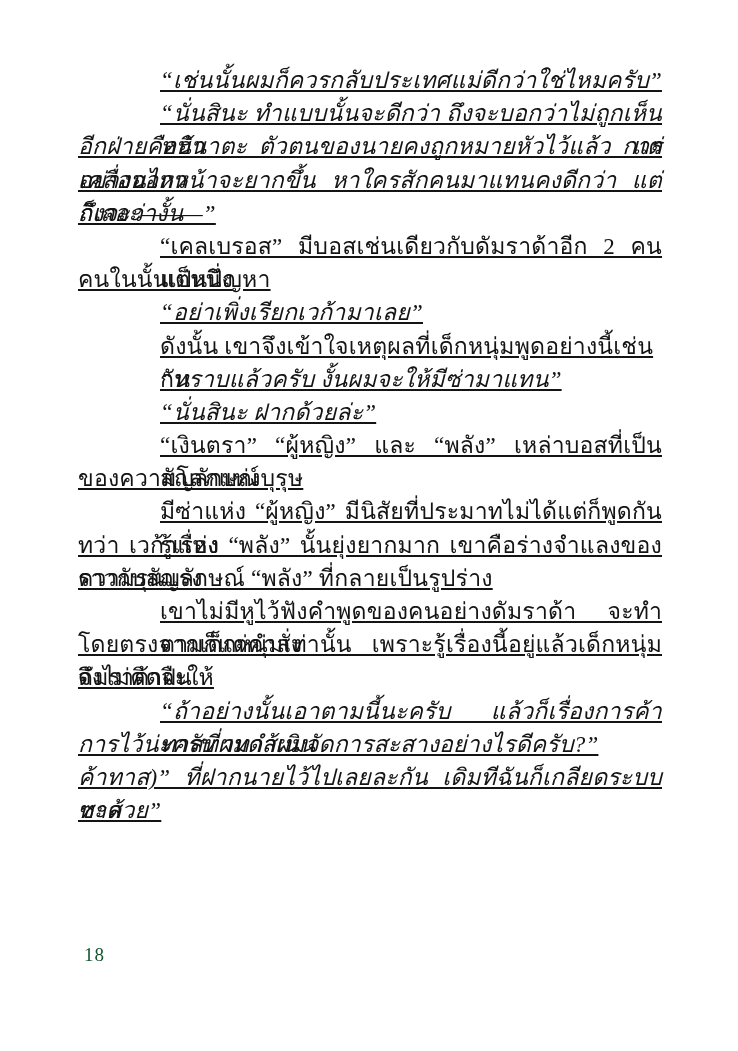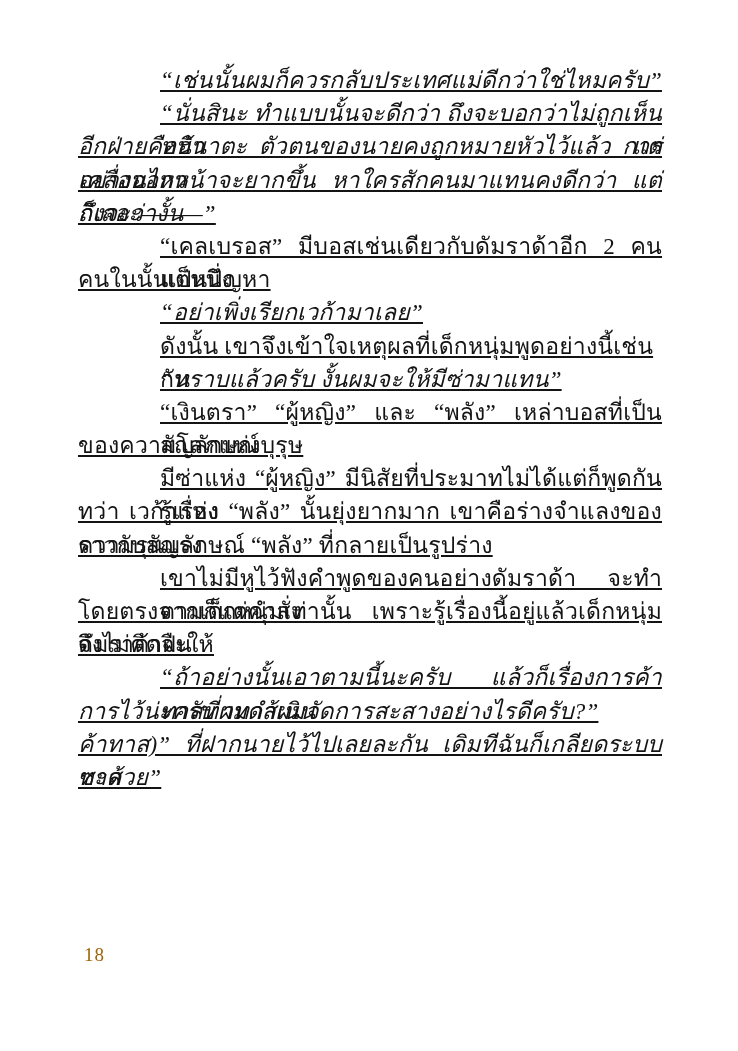--- a/index.html
+++ b/index.html
@@ -29,38 +29,39 @@
   .line.ind { padding-left: 82px; }
   .line.it  { font-style: italic; }
   .line.j   { text-align: justify; text-align-last: justify; }
   .page-number {
     position: absolute;
     left: 84px;
     top: 944px;
     font-size: 19px;
     font-family: "Liberation Serif", "DejaVu Serif", serif;
     letter-spacing: 1px;
-    color: #a16207;
+    color: #14532d;
   }
 </style>
 </head>
 <body>
 
 <div class="page">
   <div class="text-block">
     <div class="line ind it">“เช่นนั้นผมก็ควรกลับประเทศแม่ดีกว่าใช่ไหมครับ”</div>
     <div class="line ind it j">“นั่นสินะ ทำแบบนั้นจะดีกว่า ถึงจะบอกว่าไม่ถูกเห็นหน้า แต่</div>
     <div class="line it j">อีกฝ่ายคือฮินาตะ ตัวตนของนายคงถูกหมายหัวไว้แล้ว การเคลื่อนไหว</div>
     <div class="line it j">อย่างออกหน้าจะยากขึ้น หาใครสักคนมาแทนคงดีกว่า แต่ถึงจะว่างั้น</div>
     <div class="line it">ก็เถอะ———”</div>
     <div class="line ind j">“เคลเบรอส” มีบอสเช่นเดียวกับดัมราด้าอีก 2 คน แต่หนึ่ง</div>
     <div class="line">คนในนั้นเป็นปัญหา</div>
     <div class="line ind it">“อย่าเพิ่งเรียกเวก้ามาเลย”</div>
     <div class="line ind">ดังนั้น เขาจึงเข้าใจเหตุผลที่เด็กหนุ่มพูดอย่างนี้เช่นกัน</div>
     <div class="line ind it">“ทราบแล้วครับ งั้นผมจะให้มีซ่ามาแทน”</div>
+    <div class="line ind it">“นั่นสินะ ฝากด้วยล่ะ”</div>
     <div class="line ind j">“เงินตรา” “ผู้หญิง” และ “พลัง” เหล่าบอสที่เป็นสัญลักษณ์</div>
     <div class="line">ของความโลภแห่งบุรุษ</div>
     <div class="line ind j">มีซ่าแห่ง “ผู้หญิง” มีนิสัยที่ประมาทไม่ได้แต่ก็พูดกันรู้เรื่อง</div>
     <div class="line j">ทว่า เวก้าแห่ง “พลัง” นั้นยุ่งยากมาก เขาคือร่างจำแลงของความรุนแรง</div>
     <div class="line">ราวกับสัญลักษณ์ “พลัง” ที่กลายเป็นรูปร่าง</div>
     <div class="line ind j">เขาไม่มีหูไว้ฟังคำพูดของคนอย่างดัมราด้า จะทำตามก็แต่คำสั่ง</div>
     <div class="line j">โดยตรงจากเด็กหนุ่มเท่านั้น เพราะรู้เรื่องนี้อยู่แล้วเด็กหนุ่มจึงไม่คิดจะให้</div>
     <div class="line">ดัมราด้าฝืน</div>
     <div class="line ind it j">“ถ้าอย่างนั้นเอาตามนี้นะครับ แล้วก็เรื่องการค้าทาสที่ผมดำเนิน</div>
     <div class="line it">การไว้น่ะครับ าทาส้ผมจัดการสะสางอย่างไรดีครับ?”</div>

